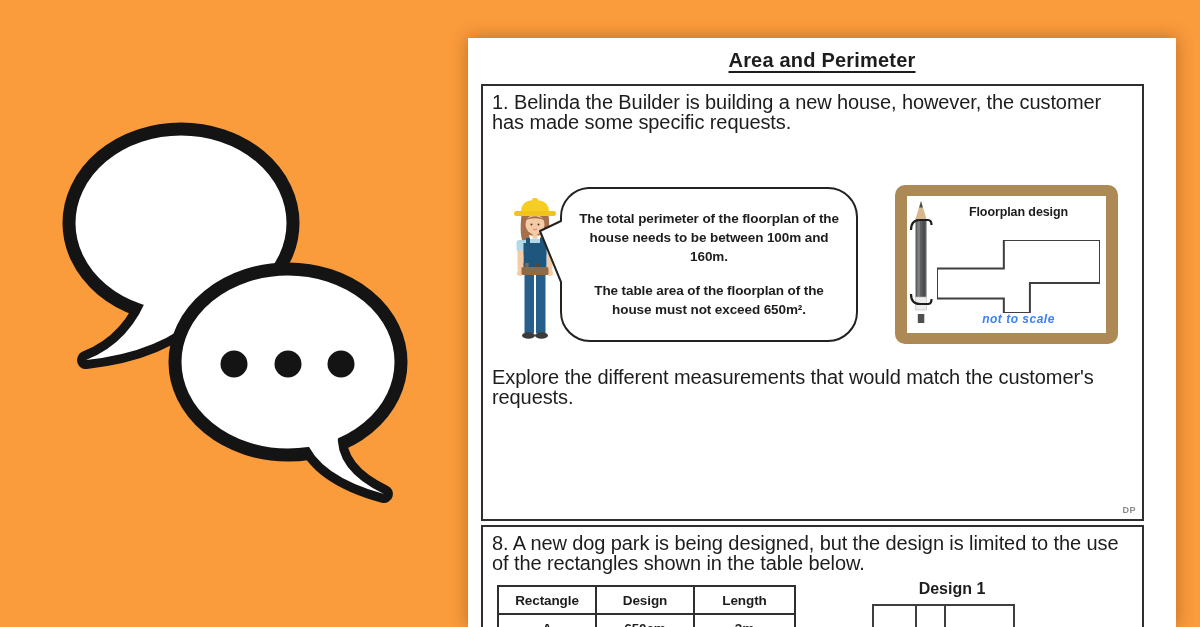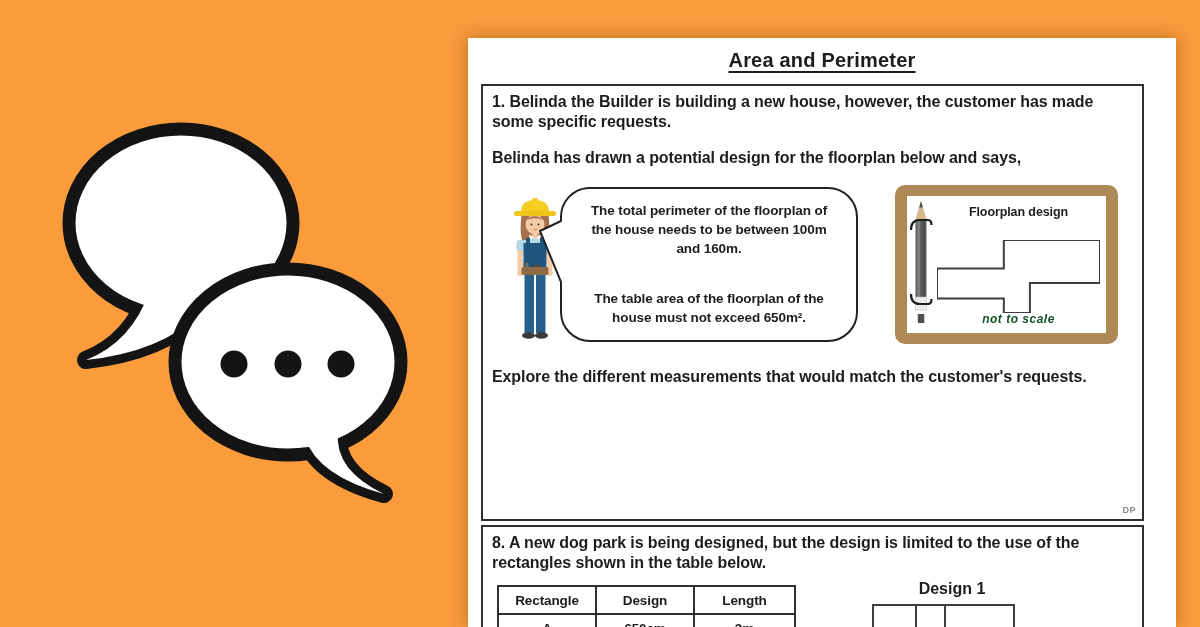--- a/index.html
+++ b/index.html
@@ -27,56 +27,56 @@
     text-decoration: underline; text-underline-offset: 4px;
     letter-spacing: 0.2px;
   }
   .qbox {
     position: absolute; left: 13px; width: 663px;
     border: 2px solid #2f2f2f; background: #fff;
   }
   .q1box { top: 46px; height: 437px; }
   .q2box { top: 487px; height: 320px; }
   .wtext {
-    font-size: 16px; font-weight: bold; line-height: 20px; letter-spacing: -0.1px;
+    font-size: 20px; font-weight: normal; line-height: 20px; letter-spacing: -0.1px;
   }
   .q-intro { position: absolute; left: 9px; right: 9px; top: 6px; }
   .q1-drawn { position: absolute; left: 9px; right: 9px; top: 62px; }
 
   
   .builder-svg { position: absolute; left: 7px; top: 111px; width: 90px; height: 148px; }
 
   
   .bubble-svg { position: absolute; left: 52px; top: 99px; width: 325px; height: 160px; }
   .bubble-text {
     position: absolute; left: 80px; top: 102px; width: 292px; height: 152px;
     display: flex; flex-direction: column; justify-content: center; align-items: center;
     gap: 15px; padding: 0 16px; text-align: center;
   }
-  .bubble-text p { margin: 8px; font-size: 13.5px; font-weight: bold; line-height: 19px; letter-spacing: -0.1px; }
+  .bubble-text p { margin: 0; font-size: 13.5px; font-weight: bold; line-height: 19px; letter-spacing: -0.1px; }
 
   
   .clipboard {
     position: absolute; left: 412px; top: 99px; width: 223px; height: 159px;
     background: #AD8A55; border-radius: 10px;
   }
   .clipboard-paper {
     position: absolute; left: 12px; top: 11px; width: 199px; height: 137px;
     background: #ffffff;
   }
   .pencil-svg { position: absolute; left: 2px; top: 2px; width: 24px; height: 134px; }
   .floorplan-title {
     position: absolute; left: 28px; right: 4px; top: 9px;
     text-align: center; font-size: 12.5px; font-weight: bold; letter-spacing: -0.1px;
   }
   .floorplan-svg { position: absolute; left: 30px; top: 44px; width: 163px; height: 73px; }
   .floorplan-note {
     position: absolute; left: 28px; right: 4px; bottom: 7px;
     text-align: center; font-size: 12px; font-weight: bold; font-style: italic;
-    color: #14532d; letter-spacing: 0.5px;
+    color: #3b82f6; letter-spacing: 0.5px;
   }
 
   .explore-line { position: absolute; left: 9px; right: 9px; top: 281px; }
   .dp-mark {
     position: absolute; right: 6px; bottom: 4px;
     font-size: 9px; font-weight: bold; color: #8a8a8a; letter-spacing: 0.5px;
   }
 
   
   .rect-table {
@@ -123,21 +123,20 @@
     <circle cx="288" cy="364" r="13.5" fill="#141414"></circle>
     <circle cx="341" cy="364" r="13.5" fill="#141414"></circle>
   </svg>
 
   <div class="sheet">
 
     <div class="sheet-title">Area and Perimeter</div>
 
     <div class="qbox q1box">
       <div class="wtext q-intro">1. Belinda the Builder is building a new house, however, the customer has made some specific requests.</div>
-      <div class="wtext q1-drawn">Belinda has drawn a potential design for the floorplan below and says,</div>
 
       <svg class="builder-svg" viewBox="0 0 90 148" aria-hidden="true">
 
         <ellipse cx="45" cy="26" rx="14" ry="13" fill="#A5704B"></ellipse>
         <path d="M 31.5 18 Q 29 40 34 47 L 40 42 Q 36.5 30 39 20 Z" fill="#A5704B"></path>
         <path d="M 58.5 18 Q 61 40 56 47 L 50 42 Q 53.5 30 51 20 Z" fill="#A5704B"></path>
 
         <ellipse cx="45" cy="27.5" rx="9.5" ry="10" fill="#F4CBA6"></ellipse>
         <path d="M 35.5 23 Q 45 15.5 54.5 23 Q 45 19.5 35.5 23 Z" fill="#A5704B"></path>
         <circle cx="41.5" cy="27.5" r="1" fill="#4a3428"></circle>

